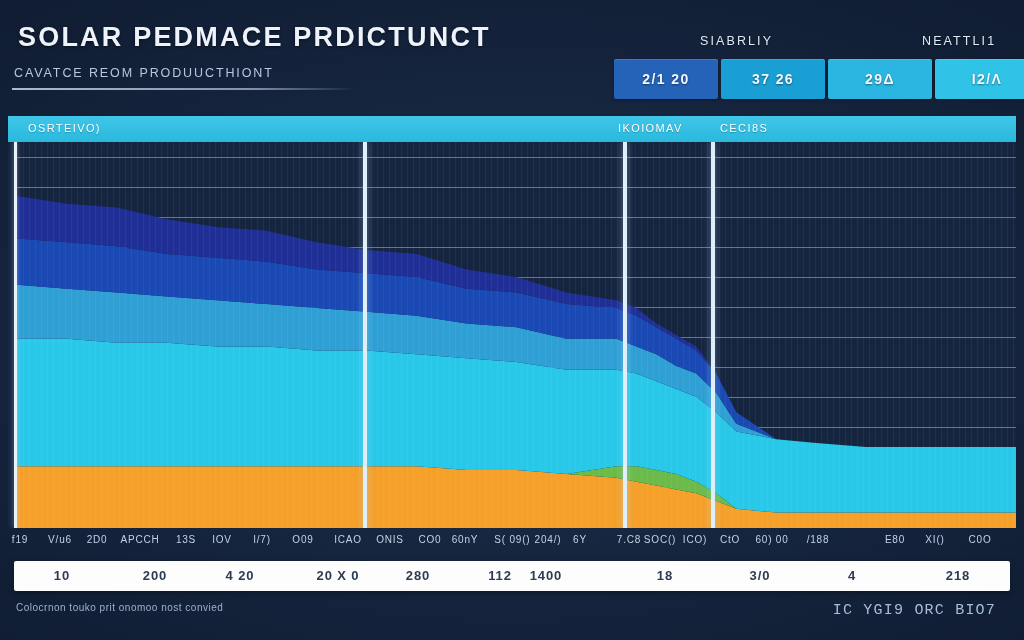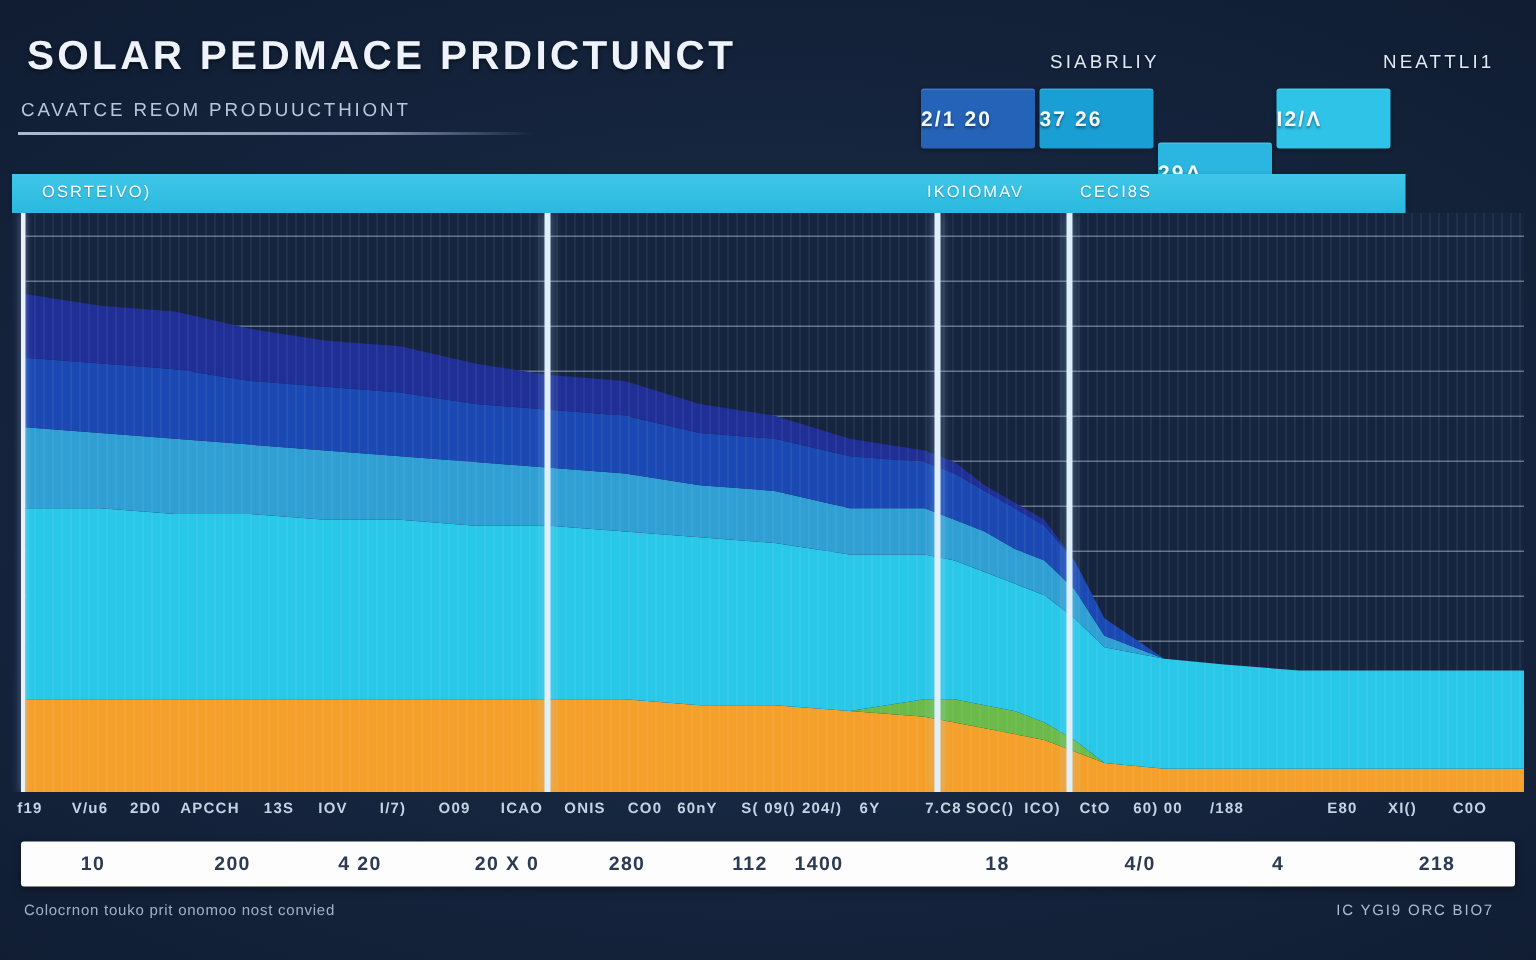--- a/index.html
+++ b/index.html
@@ -71,45 +71,45 @@
 
   
   #kpi-row {
     position: absolute;
     left: 614px; top: 59px;
     height: 40px;
     display: flex;
     gap: 3px;
   }
   .kpi-btn {
-    width: 76px; height: 40px;
+    width: 104px; height: 40px;
     display: flex;
     align-items: center;
-    justify-content: flex-start;
+    justify-content: center;
     font-size: 14px;
     font-weight: 600;
     letter-spacing: 1.4px;
     color: #f2f8ff;
     border-radius: 2px;
     text-shadow: 0 1px 2px rgba(0,0,0,.45);
     box-shadow: inset 0 1px 0 rgba(255,255,255,.14), 0 1px 3px rgba(0,0,0,.35);
     cursor: pointer;
   }
 
   
   #chart-panel {
     position: absolute;
     left: 8px; top: 116px;
     width: 1008px; height: 412px;
   }
 
   #chart-header-bar {
     position: absolute;
     left: 0; top: 0;
-    width: 929px; height: 26px;
+    width: 1008px; height: 26px;
     background: linear-gradient(180deg, #3fc6e8 0%, #2ab9de 100%);
     box-shadow: 0 1px 3px rgba(0,0,0,.3);
   }
   .chart-header-label {
     position: absolute;
     top: 6px;
     font-size: 11px;
     letter-spacing: 1.4px;
     color: #ffffff;
     white-space: nowrap;
@@ -186,21 +186,20 @@
     width: 1024px; height: 30px;
   }
   .tick-label {
     position: absolute;
     top: 6px;
     font-size: 10px;
     letter-spacing: .8px;
     color: #c4d2e6;
     white-space: nowrap;
     transform: translateX(-50%);
-    font-weight: bold;
   }
 
   
   #value-bar {
     position: absolute;
     left: 14px; top: 561px;
     width: 996px; height: 30px;
     background: #fdfdfd;
     border-radius: 2px;
     box-shadow: 0 2px 6px rgba(0,0,0,.35);
@@ -221,24 +220,25 @@
     position: absolute;
     left: 16px; top: 602px;
     font-size: 10px;
     letter-spacing: .5px;
     color: #9fb1ca;
     white-space: nowrap;
   }
   #footer-right {
     position: absolute;
     right: 28px; top: 602px;
-    font-size: 10px;
+    font-size: 15px;
     letter-spacing: 1.2px;
     color: #aabdd6;
     white-space: nowrap;
+    font-family: Liberation Mono, monospace;
   }
 </style>
 </head>
 <body>
 
 <div id="app">
 
   <div id="header">
     <div id="subtitle">CAVATCE REOM PRODUUCTHIONT</div>
     <div id="title">SOLAR PEDMACE PRDICTUNCT</div>
@@ -247,21 +247,21 @@
     <div class="kpi-caption" id="kpi-caption-0">SIABRLIY</div>
     <div class="kpi-caption" id="kpi-caption-1">NEATTLI1</div>
 
     <div id="kpi-row">
         <div class="kpi-btn" style="background: rgb(37, 99, 184);">
           <span>2/1 20</span>
         </div>
         <div class="kpi-btn" style="background: rgb(26, 159, 212);">
           <span>37 26</span>
         </div>
-        <div class="kpi-btn" style="background: rgb(42, 182, 224); margin-top: 36px;">
+        <div class="kpi-btn" style="background: rgb(42, 182, 224);">
           <span>29Δ</span>
         </div>
         <div class="kpi-btn" style="background: rgb(47, 195, 232);">
           <span>I2/Λ</span>
         </div>
       </div>
   </div>
 
   <div id="chart-panel">
 
@@ -338,21 +338,21 @@
 
   <div id="value-bar">
       <div class="value-cell" style="left: 48px;">10</div>
       <div class="value-cell" style="left: 141px;">200</div>
       <div class="value-cell" style="left: 226px;">4 20</div>
       <div class="value-cell" style="left: 324px;">20 X 0</div>
       <div class="value-cell" style="left: 404px;">280</div>
       <div class="value-cell" style="left: 486px;">112</div>
       <div class="value-cell" style="left: 532px;">1400</div>
       <div class="value-cell" style="left: 651px;">18</div>
-      <div class="value-cell" style="left: 746px;">4/0</div>
+      <div class="value-cell" style="left: 746px;">3/0</div>
       <div class="value-cell" style="left: 838px;">4</div>
       <div class="value-cell" style="left: 944px;">218</div>
     </div>
 
   <div id="footer-left">Colocrnon touko prit onomoo nost convied</div>
   <div id="footer-right">IC YGI9 ORC BIO7</div>
 
 </div>
 
 </body></html>

